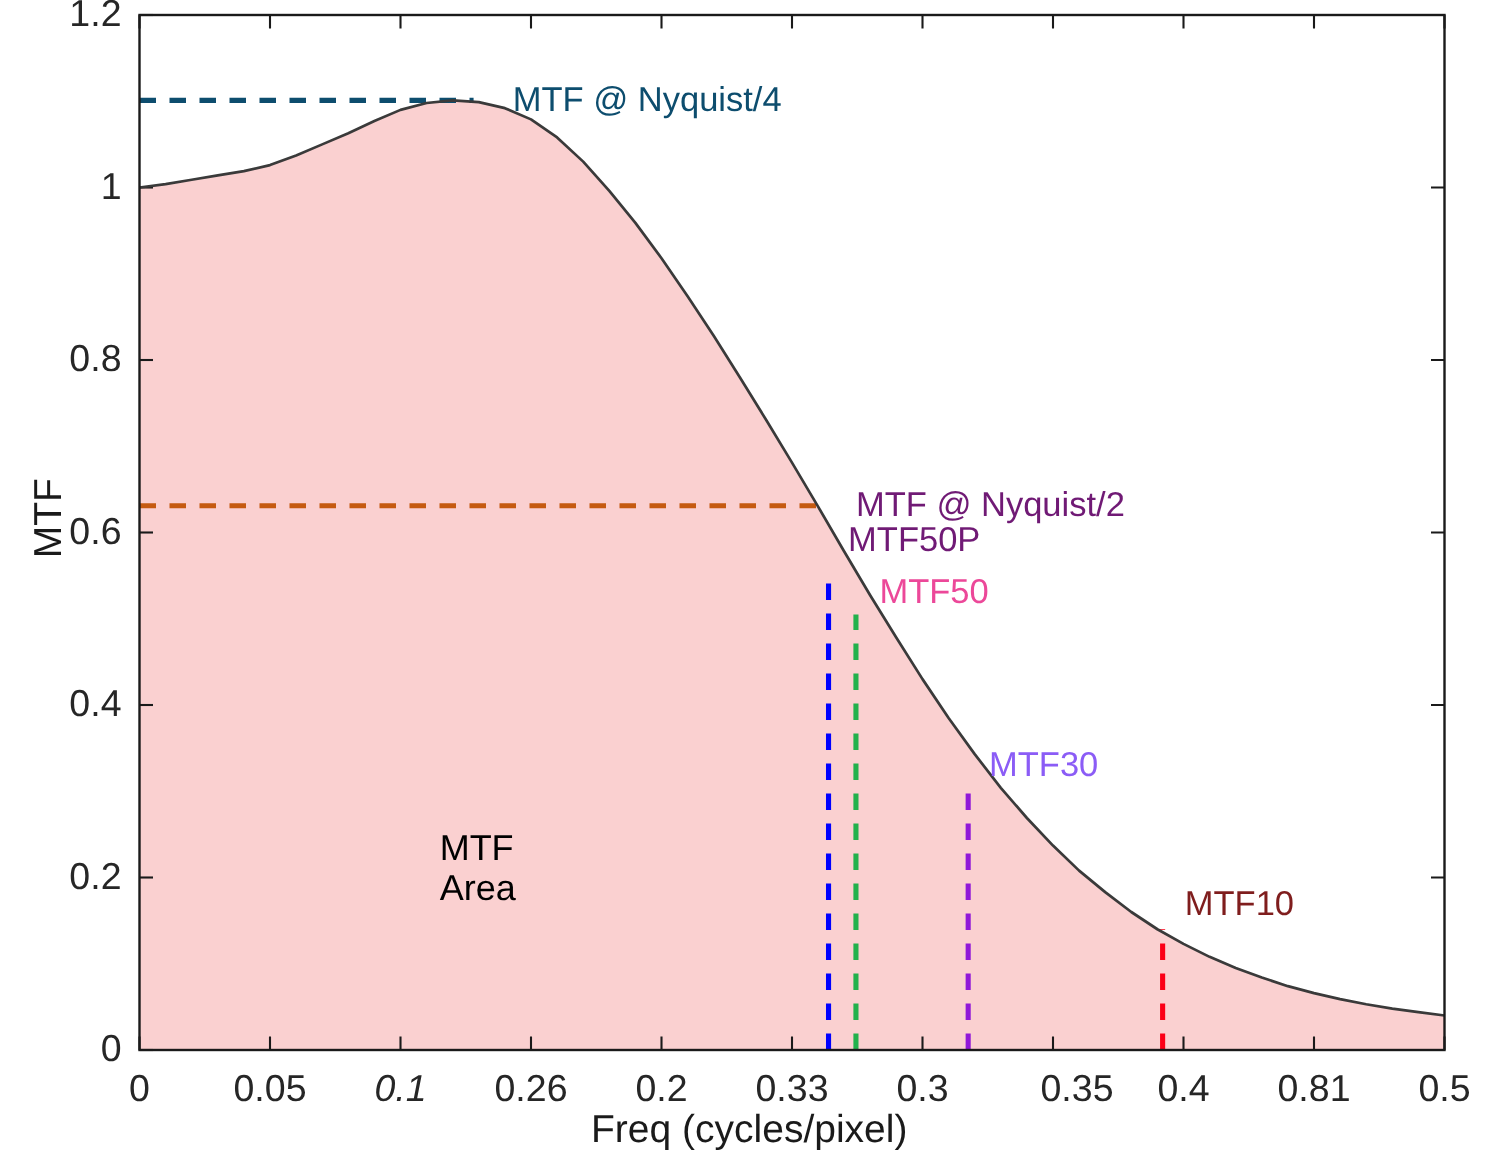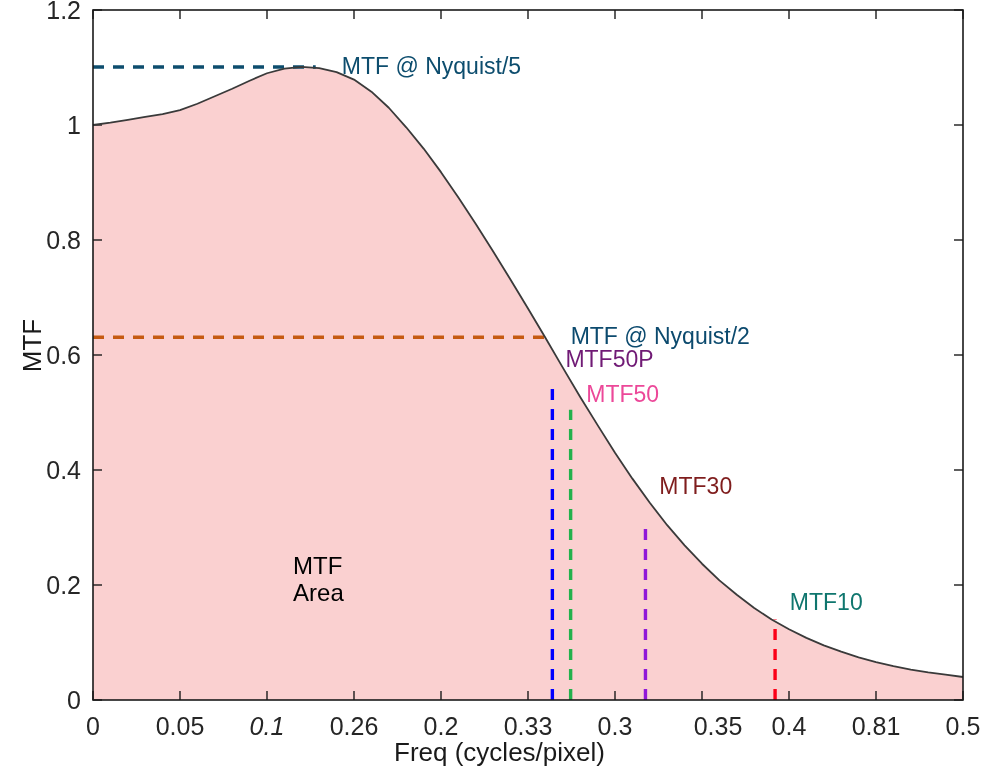--- a/index.html
+++ b/index.html
@@ -144,26 +144,26 @@
       <div class="tick-label xtick" style="left: 963px; top: 712px;">0.5</div>
       <div class="tick-label ytick" style="left: 0px; width: 81px; top: 700px;">0</div>
       <div class="tick-label ytick" style="left: 0px; width: 81px; top: 585px;">0.2</div>
       <div class="tick-label ytick" style="left: 0px; width: 81px; top: 470px;">0.4</div>
       <div class="tick-label ytick" style="left: 0px; width: 81px; top: 355px;">0.6</div>
       <div class="tick-label ytick" style="left: 0px; width: 81px; top: 240px;">0.8</div>
       <div class="tick-label ytick" style="left: 0px; width: 81px; top: 125px;">1</div>
       <div class="tick-label ytick" style="left: 0px; width: 81px; top: 10px;">1.2</div>
     </div>
   <div id="annot-layer">
-      <div class="annot" style="left: 341.82px; top: 52.925px; color: rgb(13, 77, 110);">MTF @ Nyquist/5</div>
-      <div class="annot" style="left: 570.63px; top: 323.175px; color: #0c4a6e;">MTF @ Nyquist/2</div>
+      <div class="annot" style="left: 341.82px; top: 52.925px; color: rgb(13, 77, 110);">MTF @ Nyquist/4</div>
+      <div class="annot" style="left: 570.63px; top: 323.175px; color: #701a75;">MTF @ Nyquist/2</div>
       <div class="annot" style="left: 565.41px; top: 345.6px; color: #701a75;">MTF50P</div>
       <div class="annot" style="left: 586.29px; top: 381.25px; color: #ec4899;">MTF50</div>
-      <div class="annot" style="left: 659.37px; top: 473px; color: #7f1d1d;">MTF30</div>
-      <div class="annot" style="left: 789.87px; top: 589.4px; color: #0f766e;">MTF10</div>
+      <div class="annot" style="left: 659.37px; top: 496px; color: #8b5cf6;">MTF30</div>
+      <div class="annot" style="left: 789.87px; top: 589.4px; color: #7f1d1d;">MTF10</div>
     </div>
 
   <div class="area-label" id="area-label" style="left: 293.1px; top: 551.5px; color: rgb(0, 0, 0);">
     <div>MTF</div>
     <div>Area</div>
   </div>
 
   <div id="xlabel">Freq (cycles/pixel)</div>
   <div id="ylabel">MTF</div>
 

